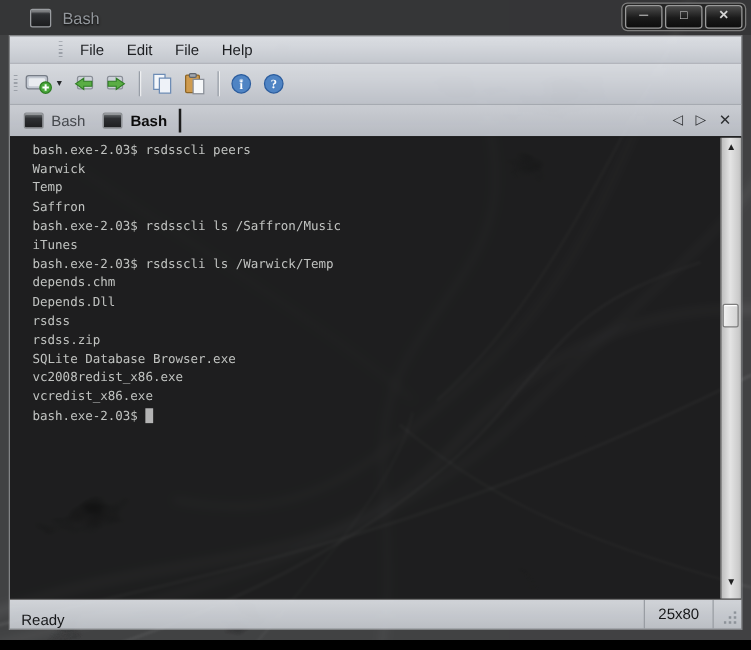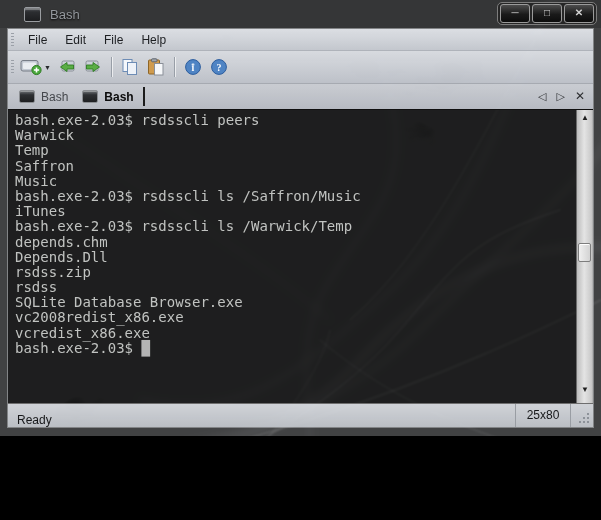--- a/index.html
+++ b/index.html
@@ -1,21 +1,21 @@
 <!DOCTYPE html>
 <html><head>
 <meta charset="utf-8">
 <style>
   html,body{margin:0;padding:0;}
   body{
     width:601px;height:520px;overflow:hidden;background:#000;
     font-family:"Liberation Sans",sans-serif;
     -webkit-font-smoothing:antialiased;
   }
-  .window{position:relative;width:601px;height:436px;overflow:hidden;}
+  .window{position:relative;width:601px;height:512px;overflow:hidden;}
   .bg-smoke{position:absolute;left:0;top:0;}
 
   
   .titlebar{
     position:absolute;top:0;left:0;right:0;height:28px;
     display:flex;align-items:center;
     background:rgba(18,18,20,0.25);
   }
   .app-icon{
     width:15px;height:13px;margin-left:24px;flex:0 0 auto;
@@ -50,20 +50,21 @@
   .grip{
     width:3px;height:14px;margin:0 5px 0 3px;flex:0 0 auto;
     background:repeating-linear-gradient(180deg,#9ba0a8 0 1px,rgba(0,0,0,0) 1px 3px);
   }
 
   
   .menubar{
     height:21px;flex:0 0 auto;display:flex;align-items:center;
     background:linear-gradient(rgba(228,231,236,0.95),rgba(206,210,217,0.93));
     border-bottom:1px solid rgba(165,169,176,0.8);
+    padding-left:36px;
   }
   .menu-item{padding:1px 9px;font-size:12px;color:#1d1f22;}
 
   
   .toolbar{
     height:32px;flex:0 0 auto;display:flex;align-items:center;
     background:linear-gradient(rgba(224,227,232,0.95),rgba(199,203,211,0.93));
     border-bottom:1px solid rgba(150,154,161,0.75);
   }
   .tb-btn{
@@ -92,23 +93,23 @@
   .tab-label{font-size:12px;color:#45484d;}
   .tab.active .tab-label{font-weight:bold;color:#0b0b0b;}
   .active-divider{width:2px;height:19px;background:#1c1c1c;margin-left:2px;flex:0 0 auto;}
   .tab-spacer{flex:1;}
   .tabnav{font-size:11px;color:#2c2e31;padding:0 5px;line-height:25px;}
   .tabnav.close{font-size:12px;padding-right:8px;}
 
   
   .terminal{position:relative;flex:1;background:rgba(2,2,2,0.55);overflow:hidden;}
   .term-lines{
-    position:absolute;top:3px;left:7px;right:20px;
+    position:absolute;top:3px;left:18px;right:20px;
     font-family:"DejaVu Sans Mono","Liberation Mono",monospace;
-    font-size:14px;line-height:15.2px;color:#c1c3c1;
+    font-size:10px;line-height:15.2px;color:#c1c3c1;
   }
   .tline{white-space:pre;height:15.2px;}
   .cursor{color:#b4b4b4;}
 
   .scrollbar{
     position:absolute;top:0;right:0;bottom:0;width:17px;
     background:linear-gradient(90deg,#bcbcbc,#e4e4e4 45%,#c9c9c9 90%,#aaaaaa);
     border-left:1px solid #6c6c6c;box-sizing:border-box;
   }
   .sb-up{position:absolute;top:3px;left:0;right:0;text-align:center;font-size:8px;color:#1f1f1f;}
@@ -265,28 +266,27 @@
       <span class="tabnav">▷</span>
       <span class="tabnav close">✕</span>
     </div>
 
     <div class="terminal">
       <div class="term-lines">
         <div class="tline">bash.exe-2.03$ rsdsscli peers</div>
         <div class="tline">Warwick</div>
         <div class="tline">Temp</div>
         <div class="tline">Saffron</div>
-        <div class="tline">Music</div>
         <div class="tline">bash.exe-2.03$ rsdsscli ls /Saffron/Music</div>
         <div class="tline">iTunes</div>
         <div class="tline">bash.exe-2.03$ rsdsscli ls /Warwick/Temp</div>
         <div class="tline">depends.chm</div>
         <div class="tline">Depends.Dll</div>
+        <div class="tline">rsdss</div>
         <div class="tline">rsdss.zip</div>
-        <div class="tline">rsdss</div>
         <div class="tline">SQLite Database Browser.exe</div>
         <div class="tline">vc2008redist_x86.exe</div>
         <div class="tline">vcredist_x86.exe</div>
         <div class="tline"><span>bash.exe-2.03$ </span><span class="cursor">█</span></div>
       </div>
       <div class="scrollbar">
         <div class="sb-up">▲</div>
         <div class="sb-thumb"></div>
         <div class="sb-down">▼</div>
       </div>

